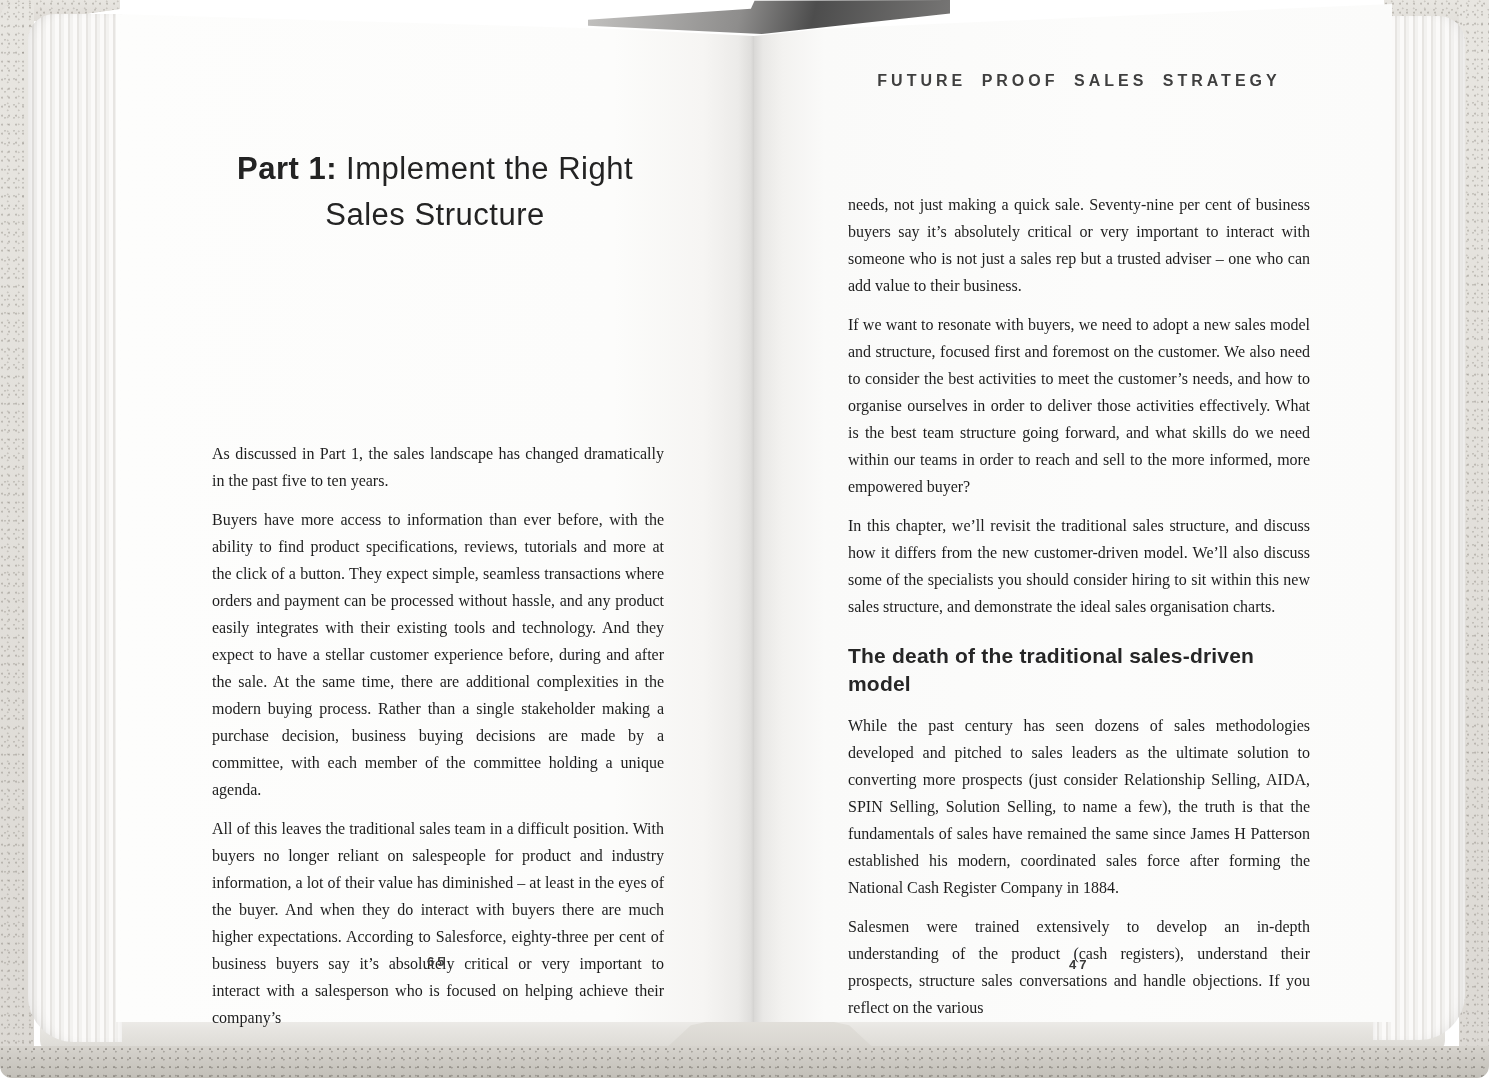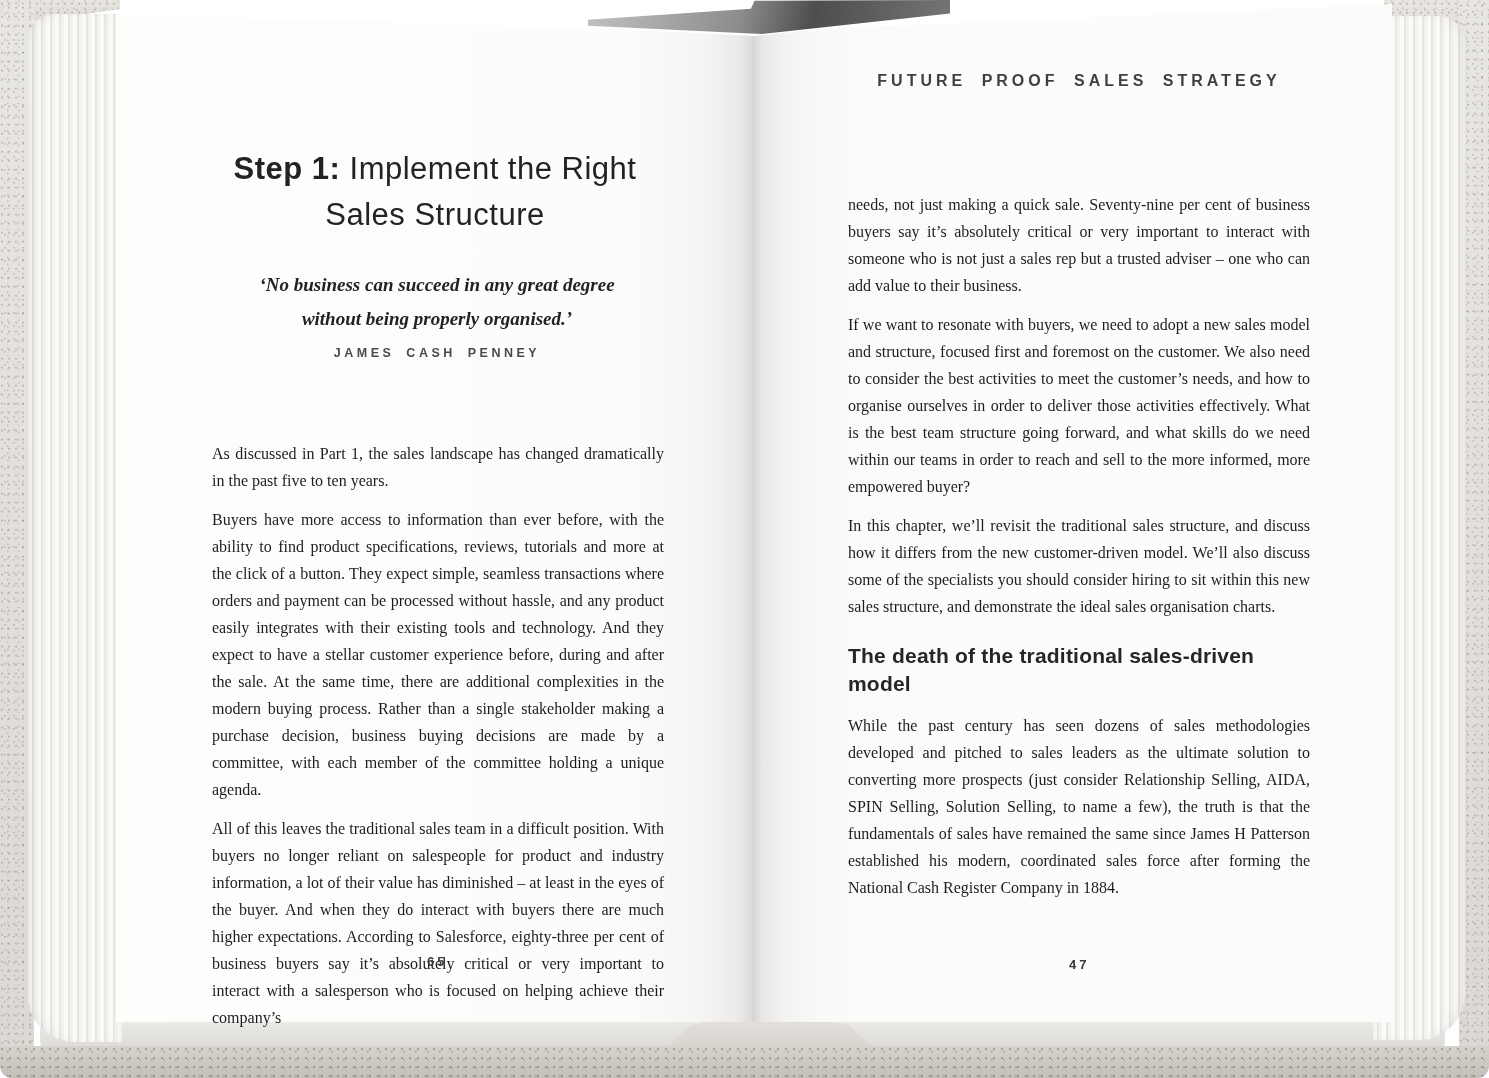--- a/index.html
+++ b/index.html
@@ -158,42 +158,39 @@
   <div class="spine-bump"></div>
   <div class="bottom-cover"></div>
   <div class="top-notch"></div>
 
   <div class="spread">
     <div class="page page-left"></div>
     <div class="page page-right"></div>
   </div>
 
   <h1 class="chapter-title">
-    <span class="step">Step 1:</span>
+    <span class="step">Part 1:</span>
     <span>Implement the Right Sales Structure</span>
   </h1>
 
-  <div class="epigraph">
-    <div class="quote">‘No business can succeed in any great degree without being properly organised.’</div>
-    <div class="attr">JAMES CASH PENNEY</div>
-  </div>
 
   <div class="body-col left-body">
     <p>As discussed in Part 1, the sales landscape has changed dramatically in the past five to ten years.</p>
     <p>Buyers have more access to information than ever before, with the ability to find product specifications, reviews, tutorials and more at the click of a button. They expect simple, seamless transactions where orders and payment can be processed without hassle, and any product easily integrates with their existing tools and technology. And they expect to have a stellar customer experience before, during and after the sale. At the same time, there are additional complexities in the modern buying process. Rather than a single stakeholder making a purchase decision, business buying decisions are made by a committee, with each member of the committee holding a unique agenda.</p>
     <p>All of this leaves the traditional sales team in a difficult position. With buyers no longer reliant on salespeople for product and industry information, a lot of their value has diminished – at least in the eyes of the buyer. And when they do interact with buyers there are much higher expectations. According to Salesforce, eighty-three per cent of business buyers say it’s absolutely critical or very important to interact with a salesperson who is focused on helping achieve their company’s</p>
   </div>
 
   <div class="pagenum pagenum-left">65</div>
 
   <div class="running-header">FUTURE PROOF SALES STRATEGY</div>
 
   <div class="body-col right-body">
     <p>needs, not just making a quick sale. Seventy-nine per cent of business buyers say it’s absolutely critical or very important to interact with someone who is not just a sales rep but a trusted adviser – one who can add value to their business.</p>
     <p>If we want to resonate with buyers, we need to adopt a new sales model and structure, focused first and foremost on the customer. We also need to consider the best activities to meet the customer’s needs, and how to organise ourselves in order to deliver those activities effectively. What is the best team structure going forward, and what skills do we need within our teams in order to reach and sell to the more informed, more empowered buyer?</p>
     <p>In this chapter, we’ll revisit the traditional sales structure, and discuss how it differs from the new customer-driven model. We’ll also discuss some of the specialists you should consider hiring to sit within this new sales structure, and demonstrate the ideal sales organisation charts.</p>
     <h2 class="section-heading">The death of the traditional sales-driven model</h2>
     <p>While the past century has seen dozens of sales methodologies developed and pitched to sales leaders as the ultimate solution to converting more prospects (just consider Relationship Selling, AIDA, SPIN Selling, Solution Selling, to name a few), the truth is that the fundamentals of sales have remained the same since James H Patterson established his modern, coordinated sales force after forming the National Cash Register Company in 1884.</p>
+    <p>Salesmen were trained extensively to develop an in-depth understanding of the product (cash registers), understand their prospects, structure sales conversations and handle objections. If you reflect on the various</p>
   </div>
 
   <div class="pagenum pagenum-right">47</div>
 
 </div>
 
 </body></html>

